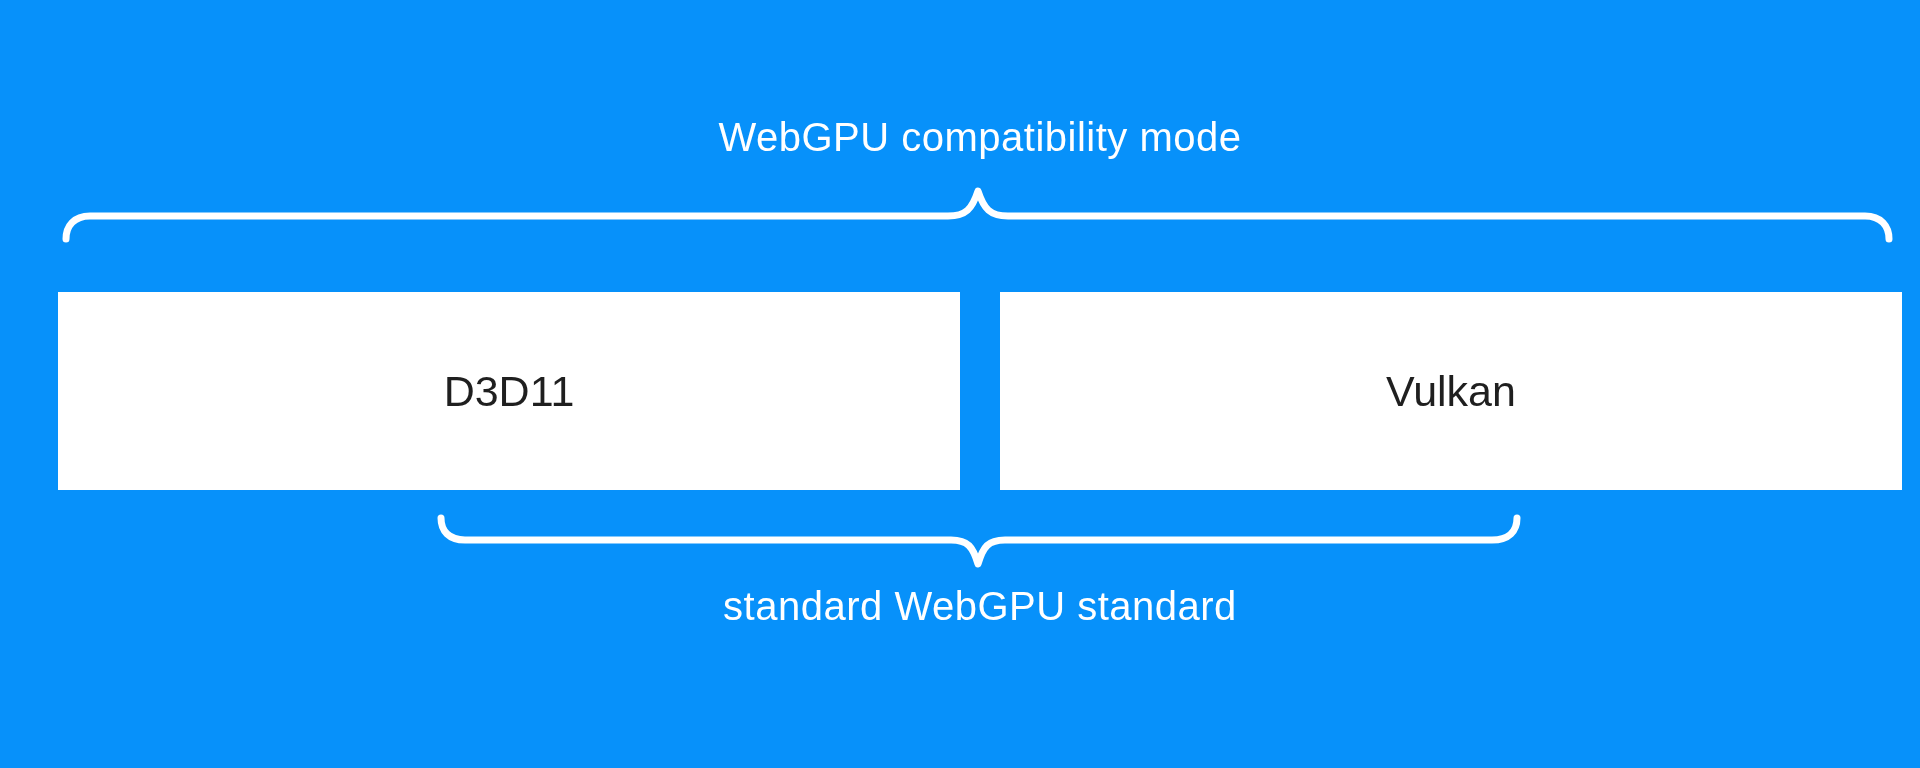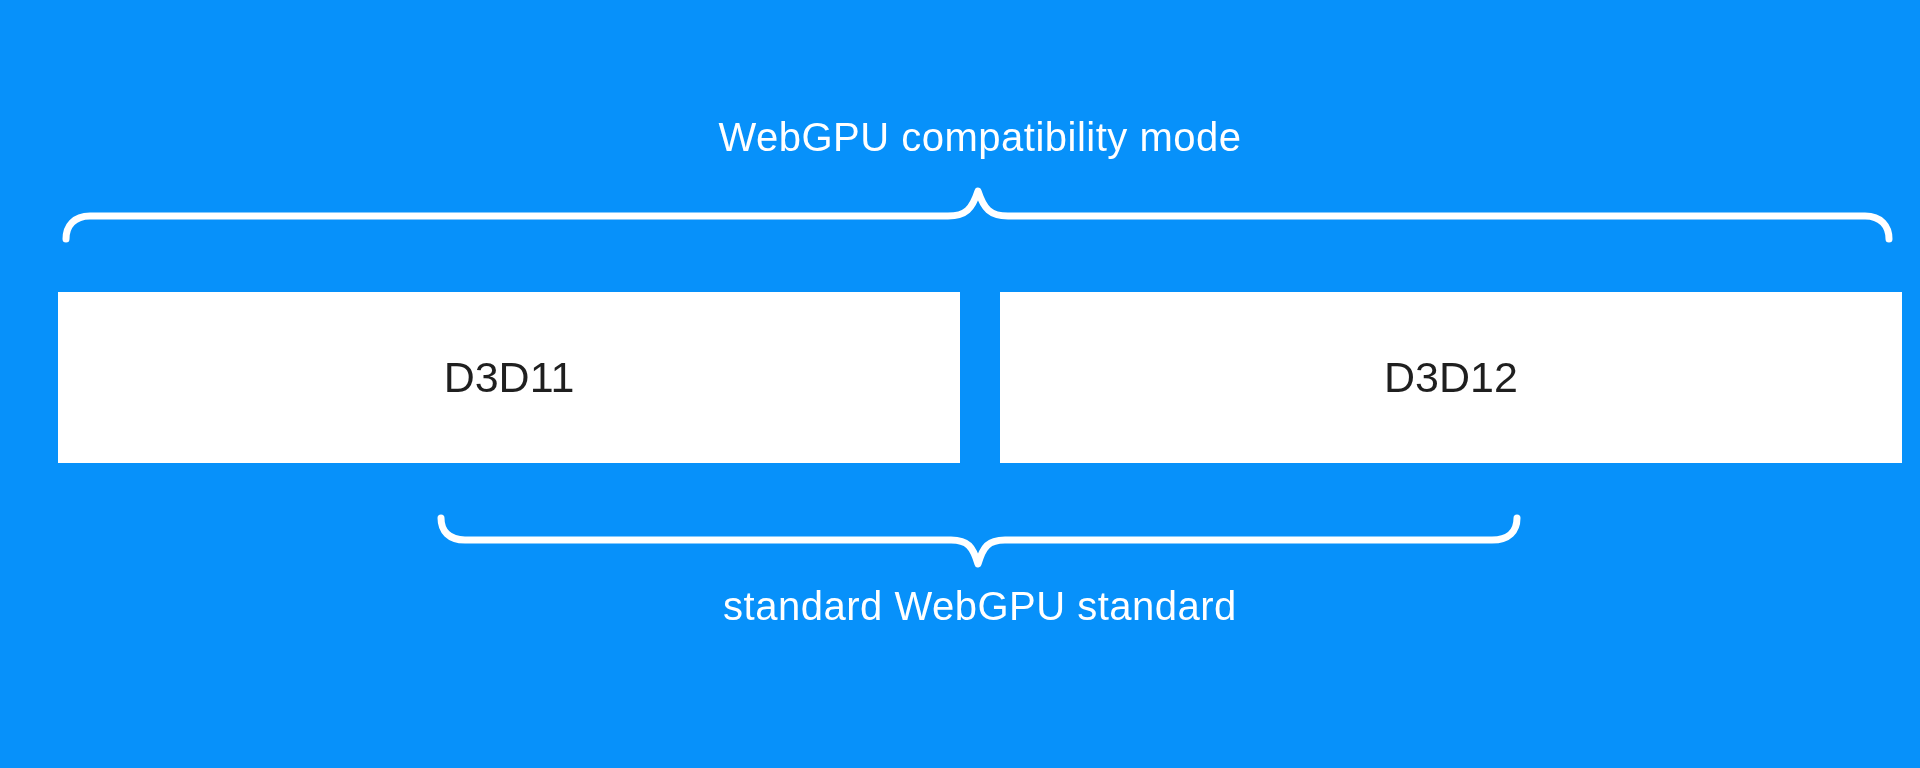--- a/index.html
+++ b/index.html
@@ -43,21 +43,21 @@
     stroke-width: 7;
     stroke-linecap: round;
     stroke-linejoin: round;
   }
 
   .api-row {
     position: absolute;
     top: 292px;
     left: 38px;
     width: 1844px;
-    height: 171px;
+    height: 198px;
     display: flex;
     gap: 40px;
   }
   .api-box {
     flex: 1 1 0;
     background: var(--box-bg, #ffffff);
     display: flex;
     align-items: center;
     justify-content: center;
   }
@@ -78,19 +78,19 @@
   <svg class="brace-layer" viewBox="0 0 1920 768" xmlns="http://www.w3.org/2000/svg">
     <path d="M 46 239 C 46 226 54 216 70 216 L 928 216 C 946 216 952 209 958 191 C 964 209 970 216 988 216 L 1845 216 C 1861 216 1869 226 1869 239"></path>
     <path d="M 421 518 C 421 531 429 540 445 540 L 931 540 C 948 540 953 547 958 564 C 963 547 968 540 985 540 L 1472 540 C 1489 540 1497 531 1497 518"></path>
   </svg>
 
   <div class="api-row">
     <div class="api-box">
       <span>D3D11</span>
     </div>
     <div class="api-box">
-      <span>D3D12</span>
+      <span>Vulkan</span>
     </div>
   </div>
 
   <div class="group-label bottom-label">standard WebGPU standard</div>
 
 </div>
 
 </body></html>

